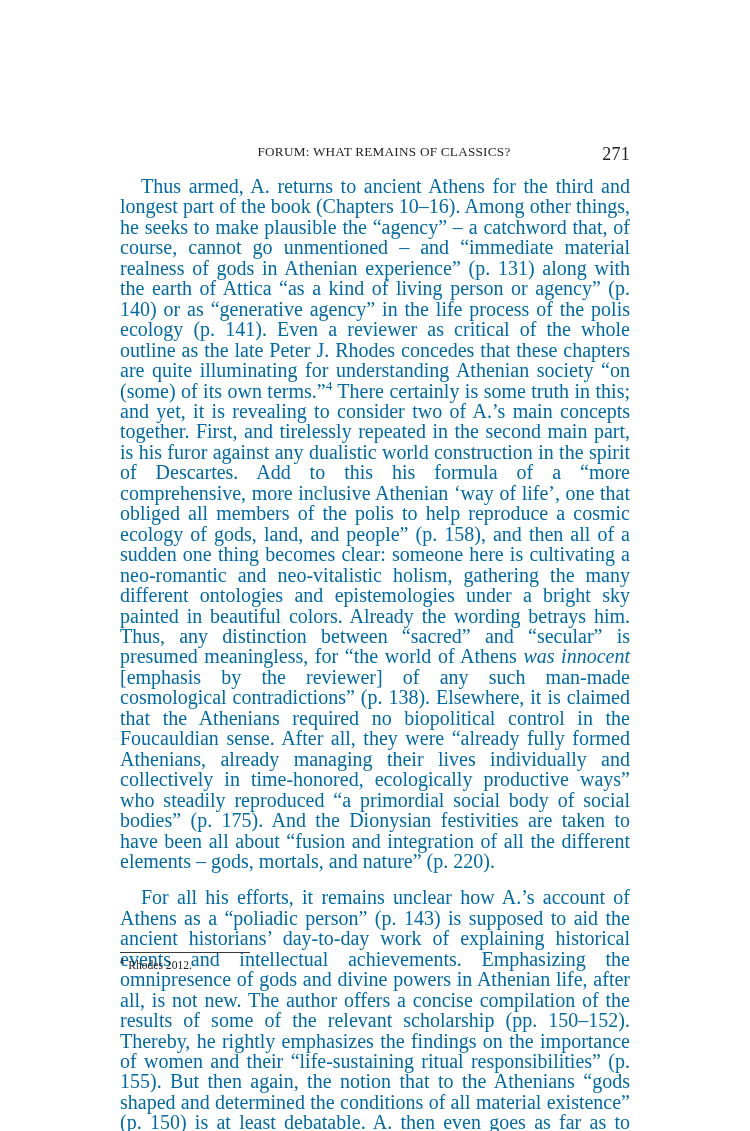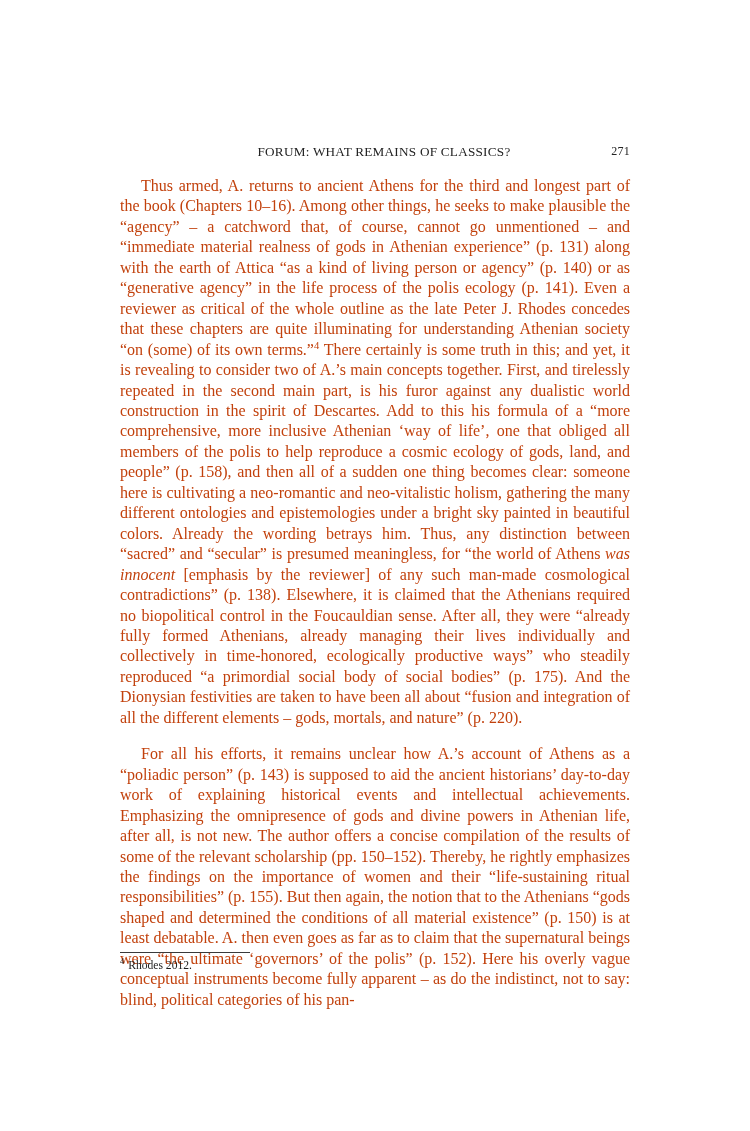--- a/index.html
+++ b/index.html
@@ -29,38 +29,38 @@
     letter-spacing: 0.25px;
     color: #232323;
   }
   .running-head-title {
     flex: 1;
     text-align: center;
     padding-left: 52px;
     white-space: nowrap;
   }
   .running-head-pageno {
-    font-size: 12px;
+    font-size: 18px;
     text-align: right;
     min-width: 34px;
   }
   .body-block {
     position: absolute;
     left: 120px;
     top: 176px;
     width: 510px;
   }
   p.para {
     margin: 0;
     text-align: justify;
     text-justify: inter-word;
-    font-size: 16px;
+    font-size: 20px;
     line-height: 20.45px;
     text-indent: 21px;
-    color: #c2410c;
+    color: #0369a1;
     hyphens: none;
   }
   p.para + p.para {
     margin-top: 16px;
   }
   .emph {
     font-style: italic;
   }
   sup.fn-ref {
     font-size: 0.66em;

